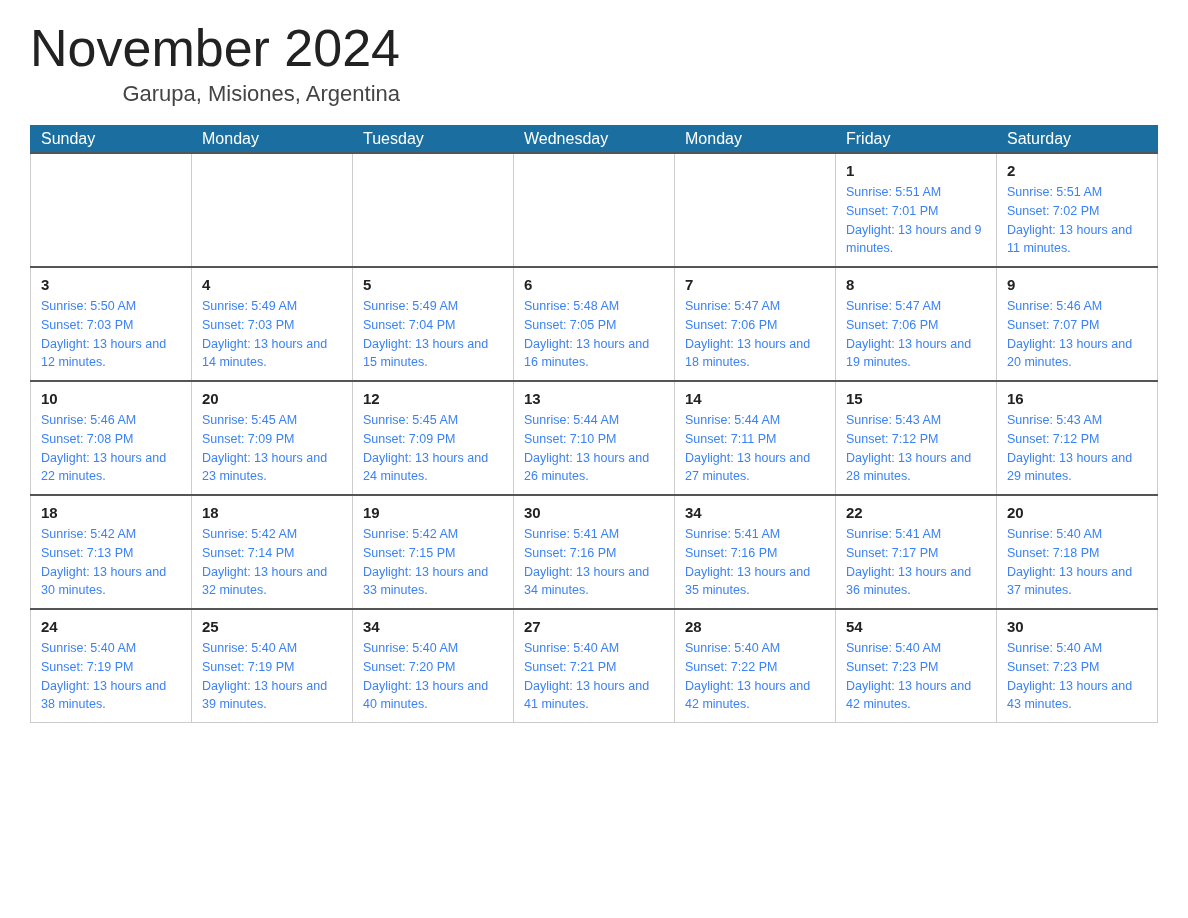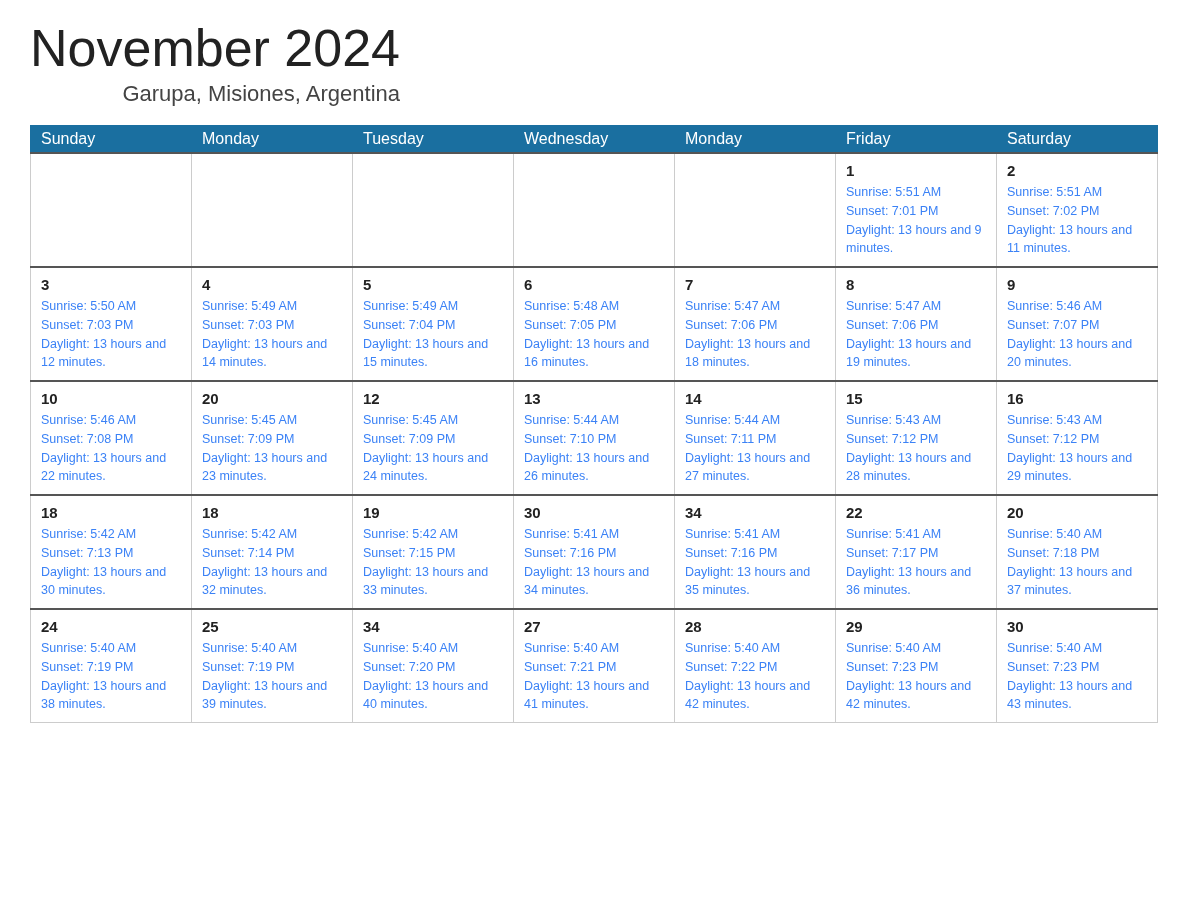--- a/index.html
+++ b/index.html
@@ -251,21 +251,21 @@
         </td>
         <td>
           <span class="day-number">27</span>
           <div class="day-info">Sunrise: 5:40 AM<br>Sunset: 7:21 PM<br>Daylight: 13 hours and 41 minutes.</div>
         </td>
         <td>
           <span class="day-number">28</span>
           <div class="day-info">Sunrise: 5:40 AM<br>Sunset: 7:22 PM<br>Daylight: 13 hours and 42 minutes.</div>
         </td>
         <td>
-          <span class="day-number">29</span>
+          <span class="day-number">54</span>
           <div class="day-info">Sunrise: 5:40 AM<br>Sunset: 7:23 PM<br>Daylight: 13 hours and 42 minutes.</div>
         </td>
         <td>
           <span class="day-number">30</span>
           <div class="day-info">Sunrise: 5:40 AM<br>Sunset: 7:23 PM<br>Daylight: 13 hours and 43 minutes.</div>
         </td>
       </tr>
     </tbody>
 </table>
 

